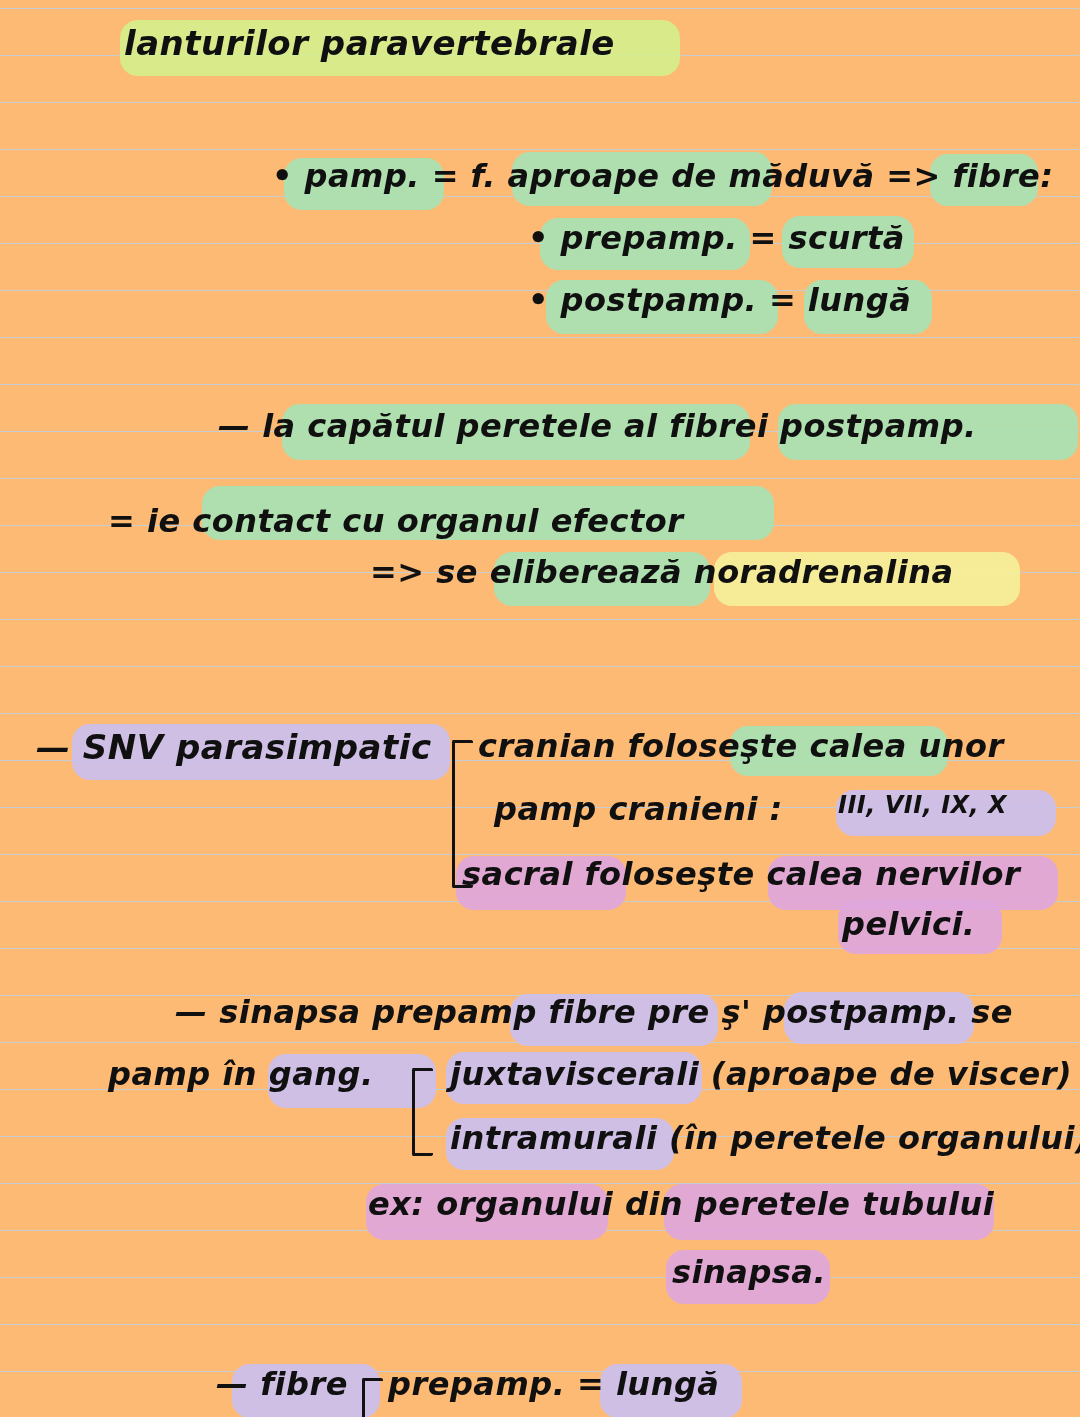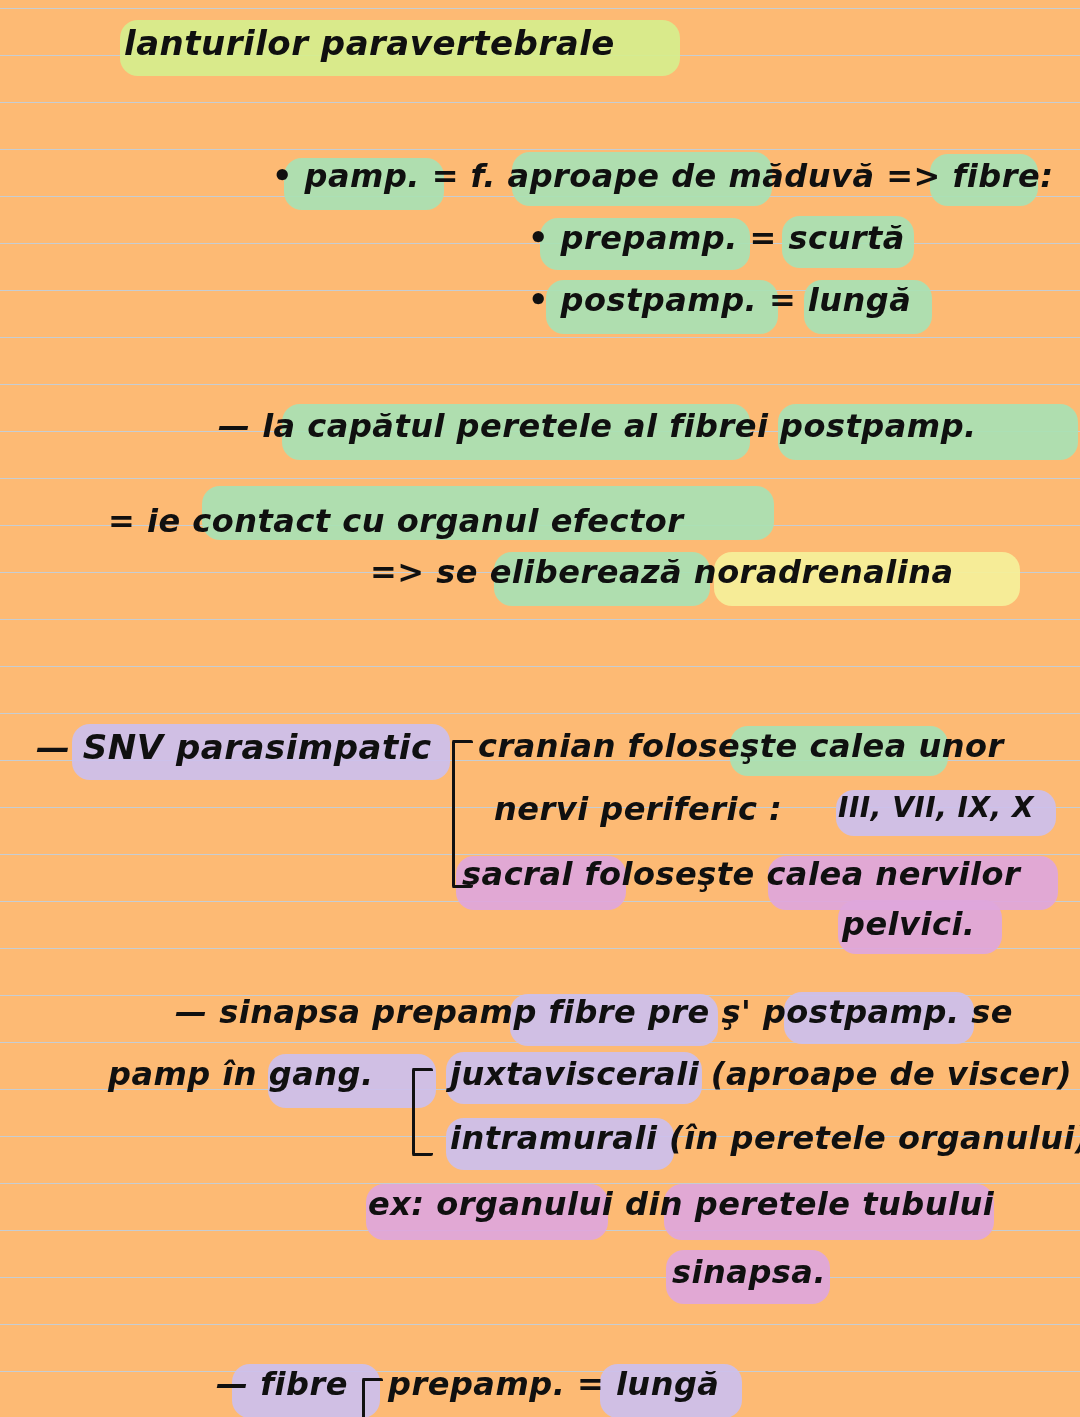--- a/index.html
+++ b/index.html
@@ -55,21 +55,21 @@
   .bracket {
     position: absolute;
     border-left: 3px solid #111;
     border-top: 3px solid #111;
     border-bottom: 3px solid #111;
     border-right: none;
     border-radius: 2px;
   }
   .t16 { font-size: 32px; }
   .t17 { font-size: 34px; }
-  .small { font-size: 28px; }
+  .small { font-size: 24px; }
 </style>
 </head>
 <body>
 
 <div id="page">
   <div id="rules">
       <div class="rule" style="top: 8px;"></div>
       <div class="rule" style="top: 55px;"></div>
       <div class="rule" style="top: 102px;"></div>
       <div class="rule" style="top: 149px;"></div>
@@ -139,21 +139,21 @@
   <div id="handwriting">
       <div class="note t17" style="left: 124px; top: 26px;">lanturilor paravertebrale</div>
       <div class="note t16" style="left: 272px; top: 160px;">• pamp. = f. aproape de măduvă =&gt; fibre:</div>
       <div class="note t16" style="left: 528px; top: 222px;">• prepamp. = scurtă</div>
       <div class="note t16" style="left: 528px; top: 284px;">• postpamp. = lungă</div>
       <div class="note t16" style="left: 218px; top: 410px;">— la capătul peretele al fibrei postpamp.</div>
       <div class="note t16" style="left: 108px; top: 490px; margin-top: 15px;">= ie contact cu organul efector</div>
       <div class="note t16" style="left: 370px; top: 556px;">=&gt; se eliberează noradrenalina</div>
       <div class="note t17" style="left: 36px; top: 730px;">— SNV parasimpatic</div>
       <div class="note t16" style="left: 478px; top: 730px;">cranian foloseşte calea unor</div>
-      <div class="note t16" style="left: 494px; top: 793px;">nervi periferic :</div>
+      <div class="note t16" style="left: 494px; top: 793px;">pamp cranieni :</div>
       <div class="note small" style="left: 838px; top: 793px;">III, VII, IX, X</div>
       <div class="note t16" style="left: 462px; top: 858px;">sacral foloseşte calea nervilor</div>
       <div class="note t16" style="left: 842px; top: 908px;">pelvici.</div>
       <div class="note t16" style="left: 175px; top: 996px;">— sinapsa prepamp fibre pre ş' postpamp. se</div>
       <div class="note t16" style="left: 108px; top: 1058px;">pamp în gang.</div>
       <div class="note t16" style="left: 450px; top: 1058px;">juxtaviscerali (aproape de viscer)</div>
       <div class="note t16" style="left: 450px; top: 1122px;">intramurali (în peretele organului)</div>
       <div class="note t16" style="left: 368px; top: 1188px;">ex: organului din peretele tubului</div>
       <div class="note t16" style="left: 672px; top: 1256px;">sinapsa.</div>
       <div class="note t16" style="left: 216px; top: 1368px;">— fibre</div>

